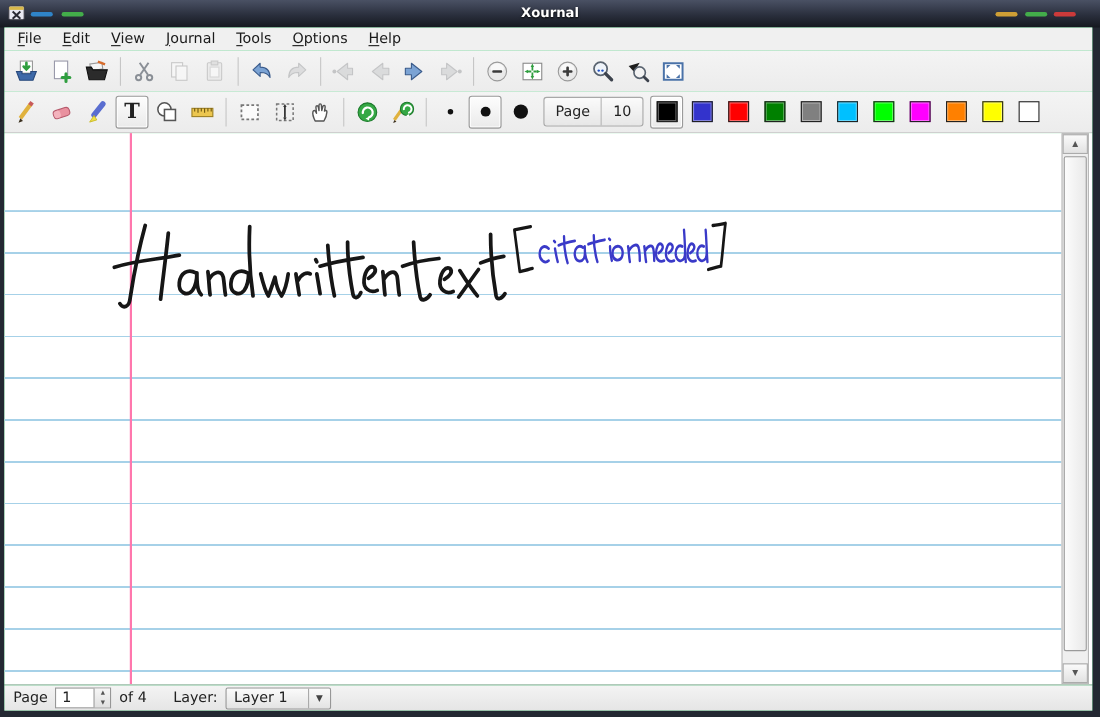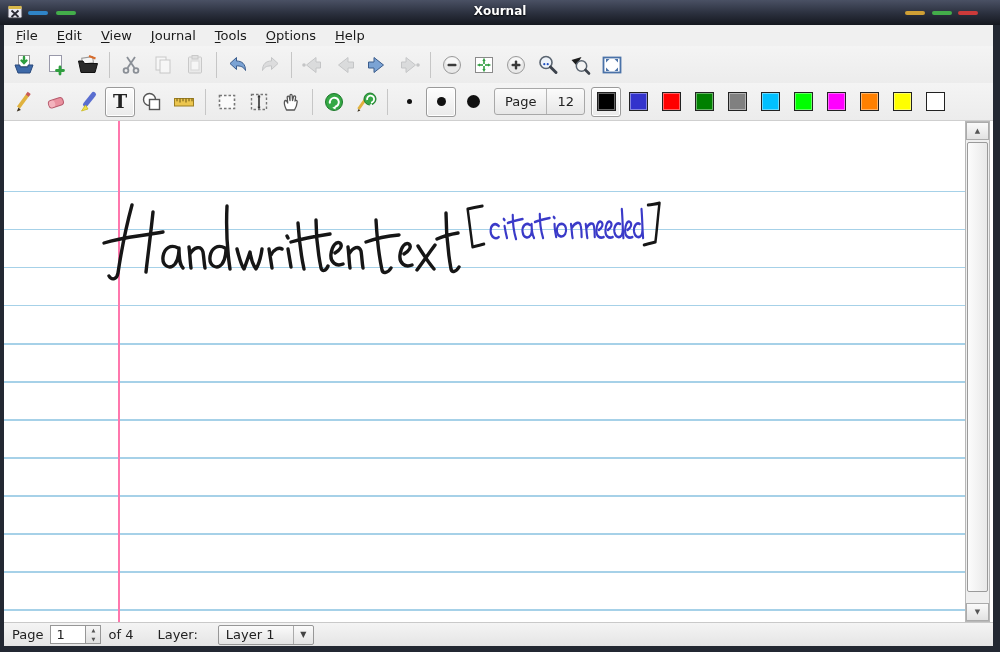--- a/index.html
+++ b/index.html
@@ -81,21 +81,21 @@
                align-items:center; padding:0 8px; gap:7px; font-size:13px; color:#222;
                background:linear-gradient(#f4f4f4,#e5e5e5); border-top:1px solid #c9c9c9; }
   .spinbox { display:flex; height:19px; border:1px solid #979797; background:#fff; }
   .spin-value { width:34px; padding:1px 0 0 5px; font-size:13px; }
   .spin-btns { width:15px; border-left:1px solid #979797; display:flex; flex-direction:column;
                background:linear-gradient(#f6f6f6,#e0e0e0); }
   .spin-btns span { flex:1; display:flex; align-items:center; justify-content:center;
                     font-size:5px; color:#555; }
   .layer-label { margin-left:17px; }
   .dropdown { display:flex; height:20px; border:1px solid #979797; border-radius:2px;
-              background:linear-gradient(#fbfbfb,#e3e3e3); align-items:stretch;margin-left:13px; }
+              background:linear-gradient(#fbfbfb,#e3e3e3); align-items:stretch; }
   .dd-value { width:74px; display:flex; align-items:center; padding-left:7px; font-size:13px; }
   .dd-arrow { width:20px; border-left:1px solid #aaa; display:flex; align-items:center;
               justify-content:center; font-size:8px; color:#444; }
 </style>
 </head>
 <body>
 
 <div class="window">
 
   <div class="titlebar">
@@ -349,21 +349,21 @@
         <span class="dot fine"></span>
       </div>
       <div class="tb-btn active">
         <span class="dot medium"></span>
       </div>
       <div class="tb-btn">
         <span class="dot thick"></span>
       </div>
       <div class="font-btn">
         <span class="cell">Page</span>
-        <span class="cell">12</span>
+        <span class="cell">10</span>
       </div>
       <div class="tb-btn active">
         <span class="swatch" style="margin: 0px; background: rgb(0, 0, 0);"></span>
       </div>
       <span class="swatch" style="background: rgb(51, 51, 204);"></span>
       <span class="swatch" style="background: rgb(255, 0, 0);"></span>
       <span class="swatch" style="background: rgb(0, 128, 0);"></span>
       <span class="swatch" style="background: rgb(128, 128, 128);"></span>
       <span class="swatch" style="background: rgb(0, 192, 255);"></span>
       <span class="swatch" style="background: rgb(0, 255, 0);"></span>

